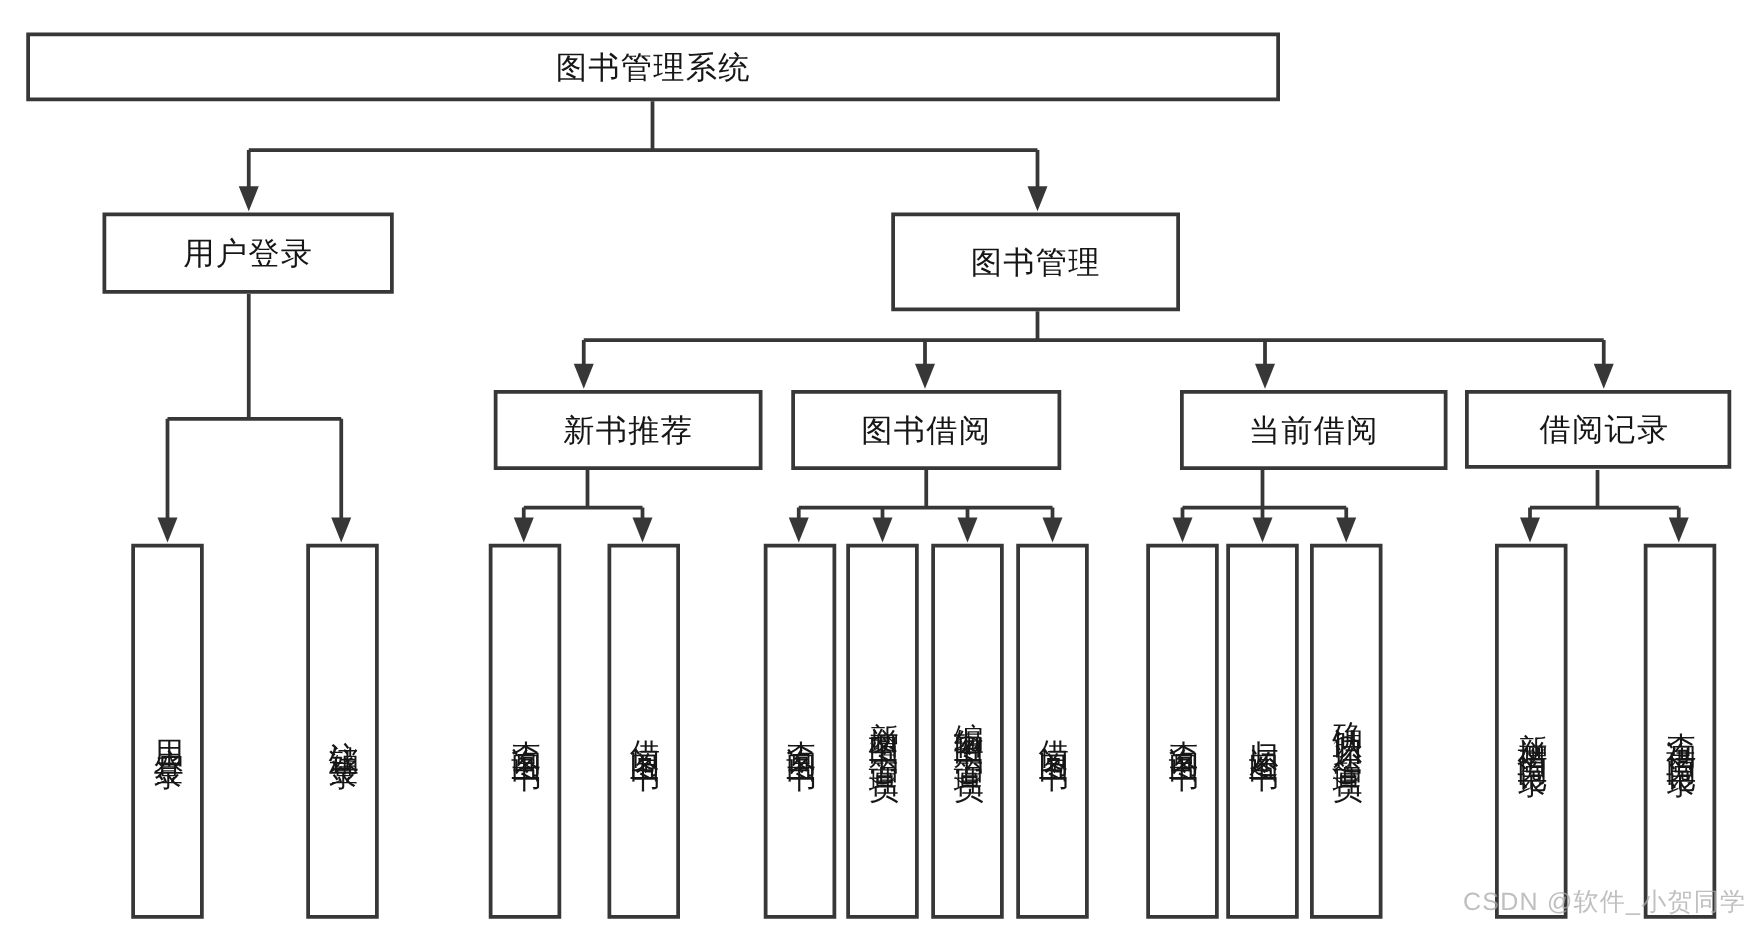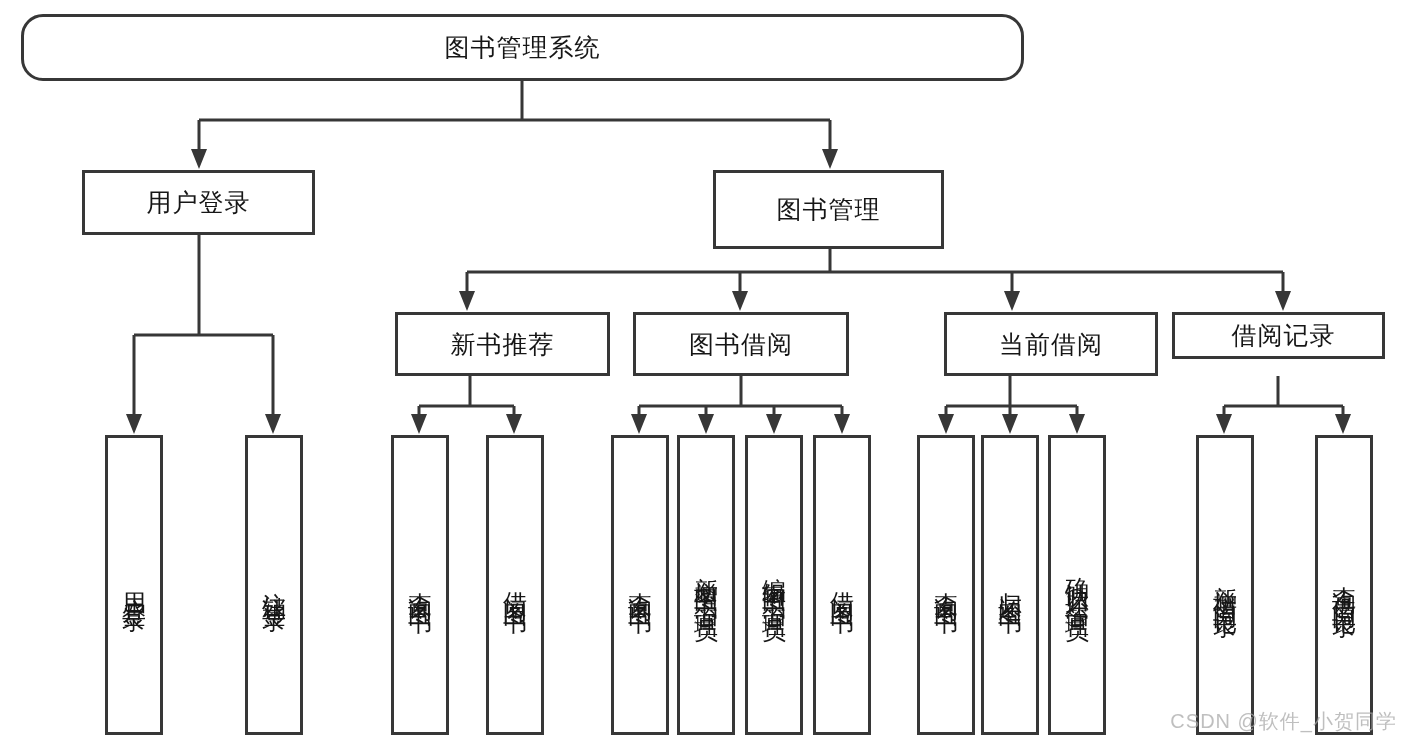--- a/index.html
+++ b/index.html
@@ -46,27 +46,27 @@
     position: absolute;
     right: 8px;
     bottom: 12px;
     font-size: 20px;
     color: rgba(170, 170, 170, 0.75);
     letter-spacing: 1px;
     z-index: 5;
     white-space: nowrap;
   }
   
-  .root-box  { left: 21px;   top: 14px;  width: 1003px; height: 67px; border-radius: 22px; }
+  .root-box  { left: 21px;   top: 26px;  width: 1003px; height: 55px; }
   .l2-a      { left: 82px;   top: 170px; width: 233px;  height: 65px; }
   .l2-b      { left: 713px;  top: 170px; width: 231px;  height: 79px; }
   .l3-a      { left: 363px;  top: 312px; width: 215px;  height: 64px; margin-left: 32px; }
   .l3-b      { left: 633px;  top: 312px; width: 216px;  height: 64px; }
   .l3-c      { left: 944px;  top: 312px; width: 214px;  height: 64px; font-family: Liberation Mono, monospace; }
-  .l3-d      { left: 1172px; top: 312px; width: 213px;  height: 47px; padding-left: 10px; }
+  .l3-d      { left: 1172px; top: 312px; width: 213px;  height: 63px; padding-left: 10px; }
   .leaf      { top: 435px; width: 58px; height: 300px; }
   .lf-1  { left: 105px;  }
   .lf-2  { left: 245px;  }
   .lf-3  { left: 391px;  }
   .lf-4  { left: 486px;  }
   .lf-5  { left: 611px;  }
   .lf-6  { left: 677px;  }
   .lf-7  { left: 745px;  }
   .lf-8  { left: 813px;  }
   .lf-9  { left: 917px;  }

